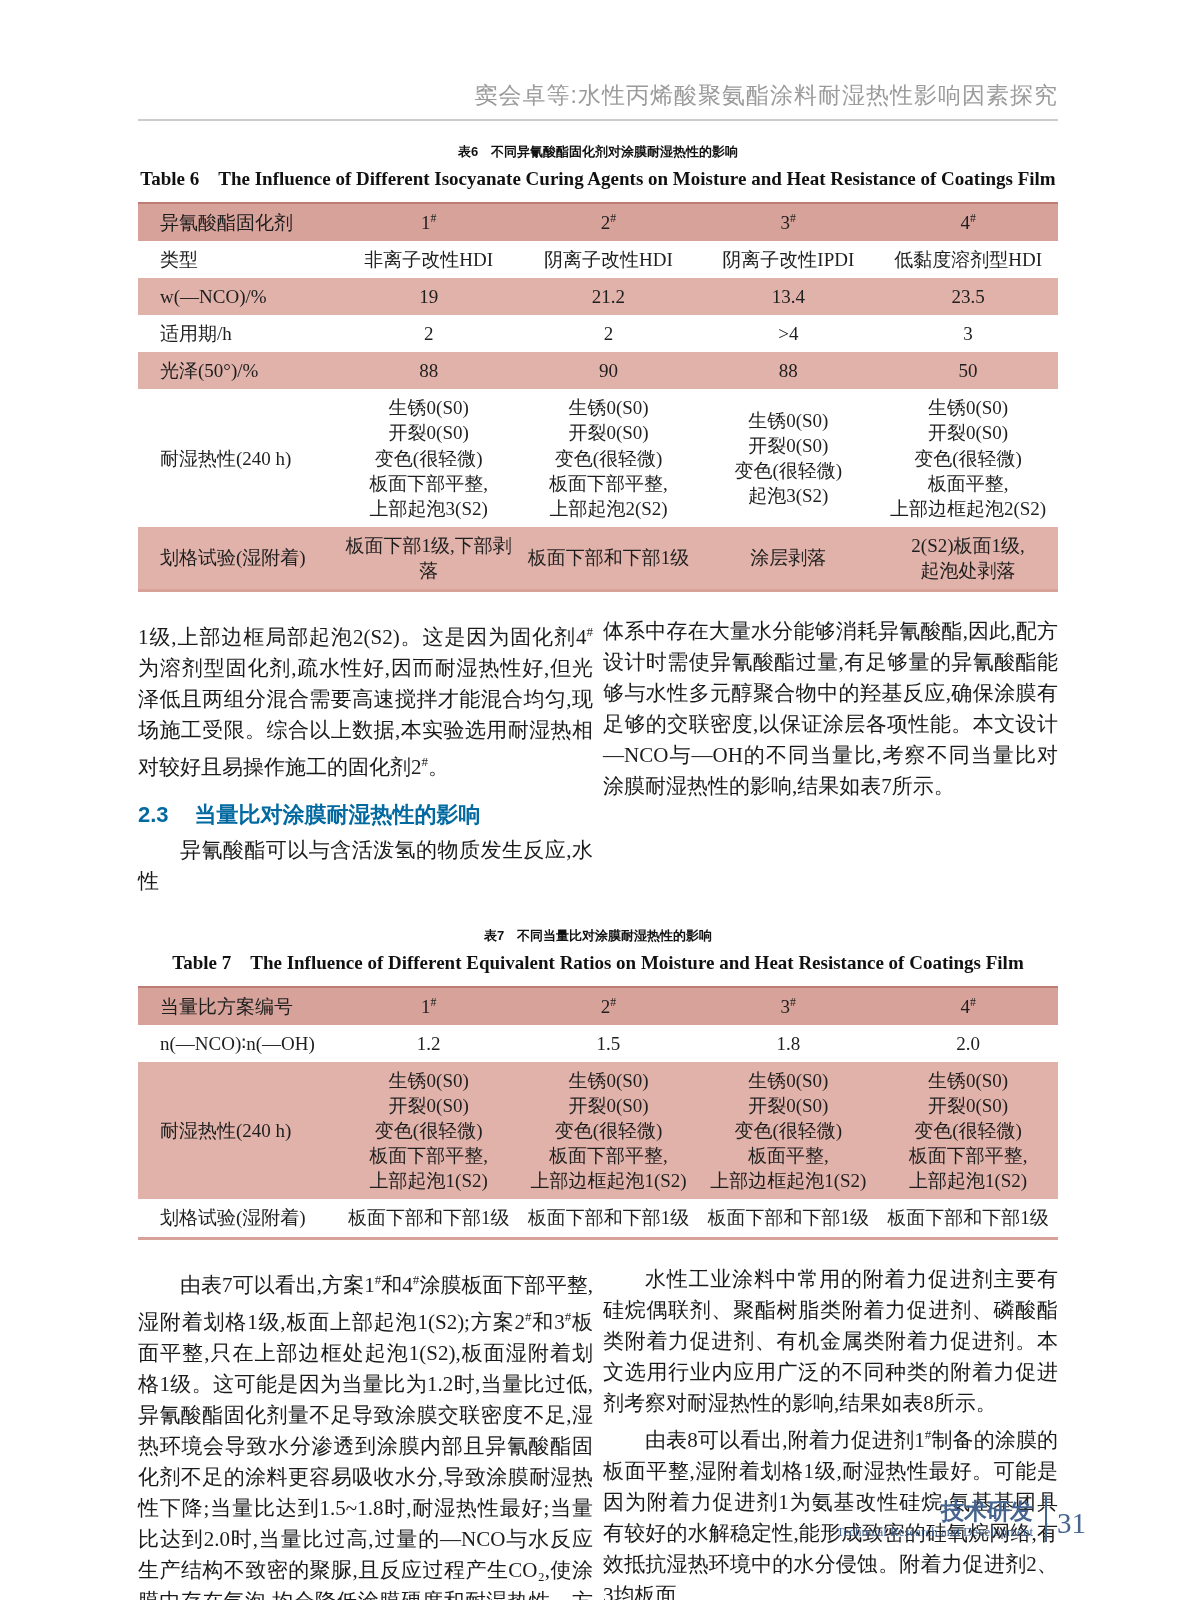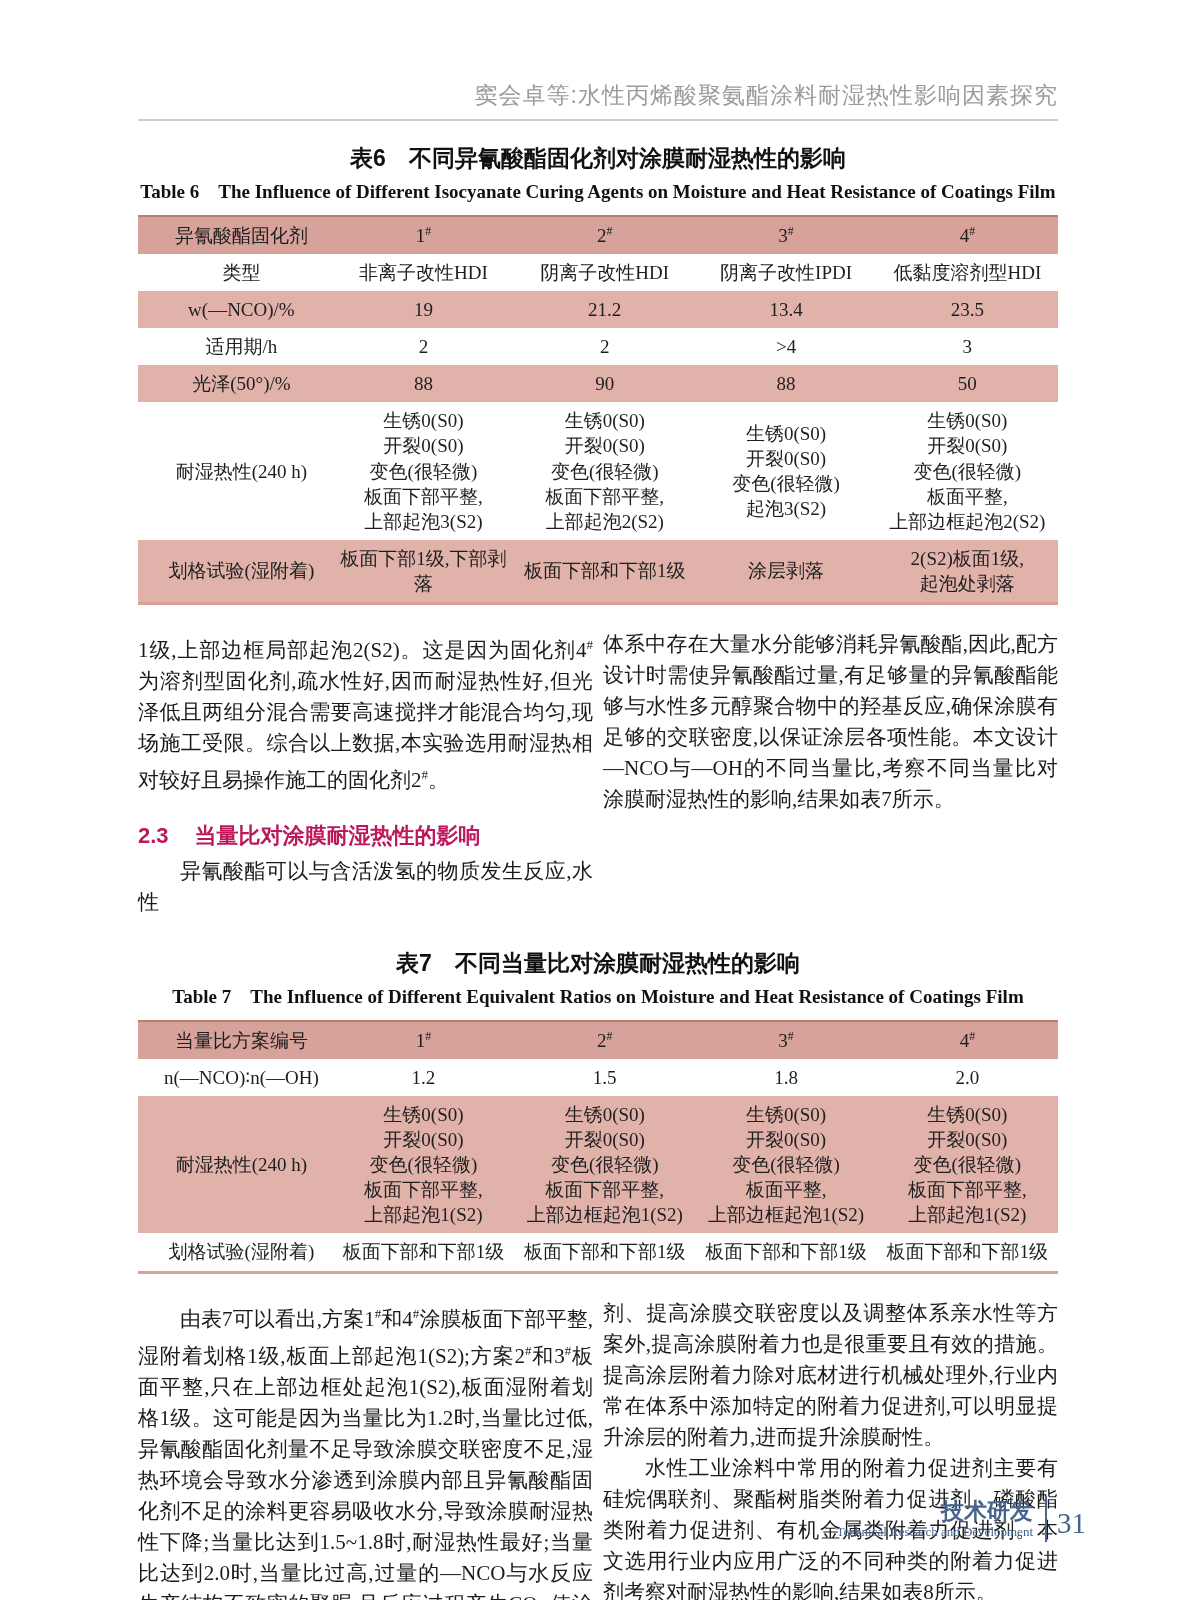--- a/index.html
+++ b/index.html
@@ -16,50 +16,50 @@
   .runhead{
     margin-top:80px;
     text-align:right;
     font-family:"Liberation Sans","DejaVu Sans",sans-serif;
     font-size:23px;color:#9b9b9b;letter-spacing:1px;
   }
   .head-rule{border-bottom:2px solid #cccccc;margin-top:8px;}
   
   .tbl-title-cn{
     margin-top:22px;text-align:center;font-weight:bold;
-    font-family:"Liberation Sans","DejaVu Sans",sans-serif;font-size:23px;color:#111;
+    font-family:"Liberation Sans","DejaVu Sans",sans-serif;font-size:13px;color:#111;
   }
   .tbl-title-en{
     margin-top:5px;margin-bottom:10px;text-align:center;font-weight:bold;
     font-family:"Liberation Serif","DejaVu Serif",serif;font-size:19px;color:#111;
   }
   
   table.datatbl{
     width:100%;border-collapse:collapse;table-layout:fixed;
     font-size:19px;line-height:1.32;
     border-top:2px solid #bd7d73;
     border-bottom:3px solid #d7a29a;
   }
   table.datatbl td{padding:6px 4px;text-align:center;vertical-align:middle;white-space:pre-line;}
-  table.datatbl td.lbl{text-align:center;padding-left:16px;width:19%;white-space:normal;}
+  table.datatbl td.lbl{text-align:left;padding-left:22px;width:19%;white-space:normal;}
   table.datatbl tr.head{background:#d7a29a;}
   table.datatbl tr.stripe{background:#e0b2aa;}
   table.datatbl tr.none{background:#ffffff;}
   sup{font-size:0.62em;}
   
   .cols{display:flex;gap:10px;margin-top:24px;}
   .col{flex:1;min-width:0;}
   .col p{
     margin:0;font-size:21px;line-height:31px;text-align:justify;color:#1a1a1a;
     font-family:"Liberation Serif","DejaVu Serif",serif;
   }
   .col p.ind{text-indent:2em;}
   .sec-h{
-    margin:25px 0 5px 0;
-    color:#be185d;font-weight:bold;font-size:22px;line-height:30px;
+    margin:17px 0 5px 0;
+    color:#0369a1;font-weight:bold;font-size:22px;line-height:30px;
     font-family:"Liberation Sans","DejaVu Sans",sans-serif;
   }
   .sec-h .num{display:inline-block;margin-right:26px;}
   
   .footer{
     position:absolute;top:1496px;right:101px;
     display:flex;align-items:center;
   }
   .f-text{text-align:right;}
   .f-cn{
@@ -188,21 +188,20 @@
           </tr>
         </tbody>
     </table>
 
     <div class="cols">
       <div class="col">
         <p class="ind">由表7可以看出,方案1<sup>#</sup>和4<sup>#</sup>涂膜板面下部平整,湿附着划格1级,板面上部起泡1(S2);方案2<sup>#</sup>和3<sup>#</sup>板面平整,只在上部边框处起泡1(S2),板面湿附着划格1级。这可能是因为当量比为1.2时,当量比过低,异氰酸酯固化剂量不足导致涂膜交联密度不足,湿热环境会导致水分渗透到涂膜内部且异氰酸酯固化剂不足的涂料更容易吸收水分,导致涂膜耐湿热性下降;当量比达到1.5~1.8时,耐湿热性最好;当量比达到2.0时,当量比过高,过量的—NCO与水反应生产结构不致密的聚脲,且反应过程产生CO₂,使涂膜中存在气泡,均会降低涂膜硬度和耐湿热性。方案3和4耐湿热性相当,综合以上数据,考虑经济性,本实验选用耐湿热性相对较好且经济的方案2。</p>
 
       </div>
       <div class="col">
-        <p>剂、提高涂膜交联密度以及调整体系亲水性等方案外,提高涂膜附着力也是很重要且有效的措施。提高涂层附着力除对底材进行机械处理外,行业内常在体系中添加特定的附着力促进剂,可以明显提升涂层的附着力,进而提升涂膜耐性。</p>
         <p class="ind">水性工业涂料中常用的附着力促进剂主要有硅烷偶联剂、聚酯树脂类附着力促进剂、磷酸酯类附着力促进剂、有机金属类附着力促进剂。本文选用行业内应用广泛的不同种类的附着力促进剂考察对耐湿热性的影响,结果如表8所示。</p>
         <p class="ind">由表8可以看出,附着力促进剂1<sup>#</sup>制备的涂膜的板面平整,湿附着划格1级,耐湿热性最好。可能是因为附着力促进剂1为氨基改性硅烷,氨基基团具有较好的水解稳定性,能形成致密的硅氧烷网络,有效抵抗湿热环境中的水分侵蚀。附着力促进剂2、3均板面</p>
       </div>
     </div>
 
   </div>
 
   <div class="footer">
     <div class="f-text">
       <div class="f-cn">技术研发</div>

